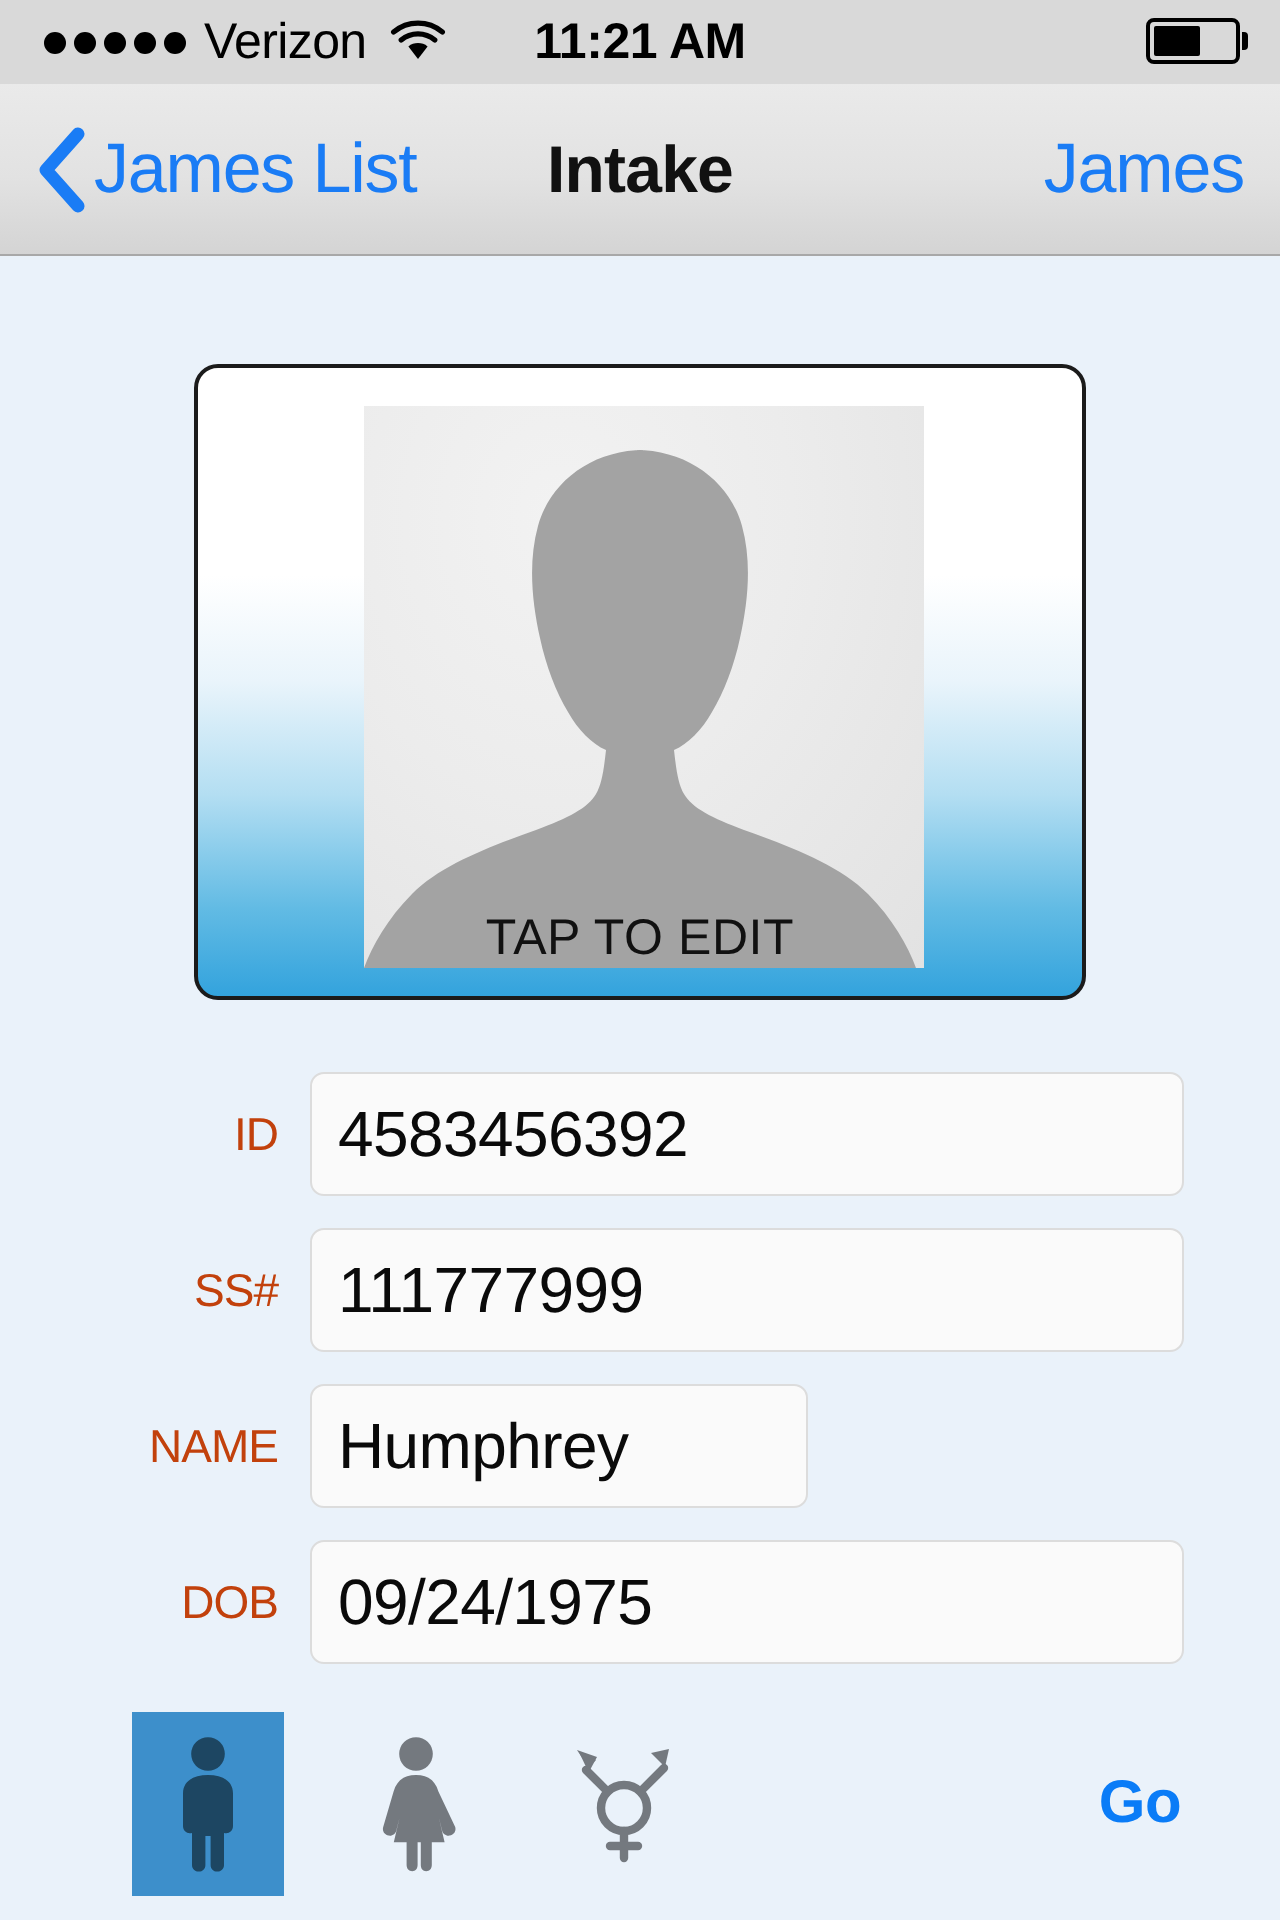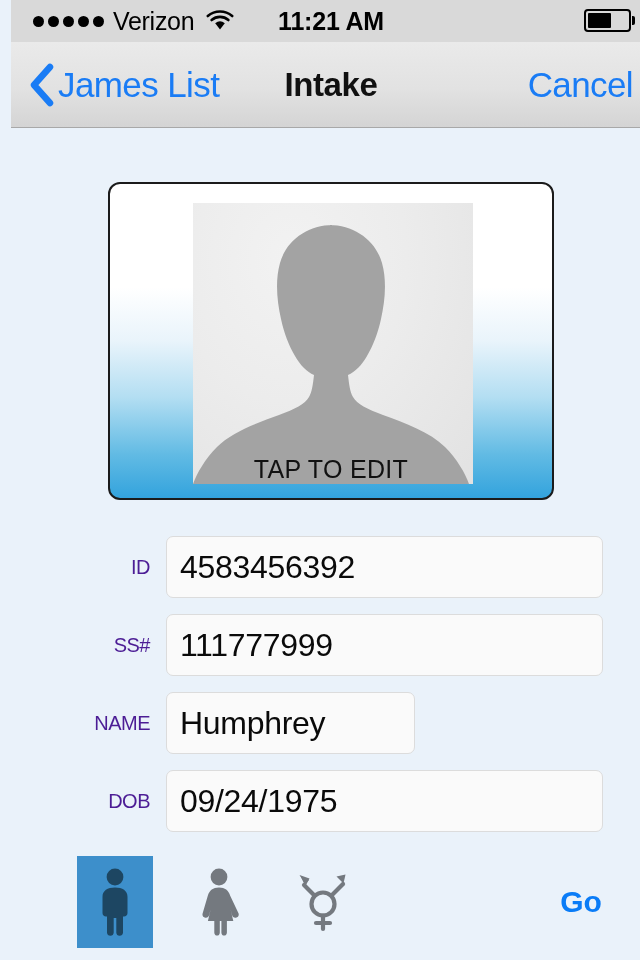--- a/index.html
+++ b/index.html
@@ -12,21 +12,20 @@
     overflow: hidden;
     background: #eaf2fa;
     font-family: "Liberation Sans", sans-serif;
     -webkit-font-smoothing: antialiased;
   }
   #phone {
     position: relative;
     width: 611px;
     height: 960px;
     background: #eaf2fa;
-    margin-left: 11px;
   }
 
   
   #status-bar {
     position: absolute;
     top: 0; left: 0;
     width: 640px;
     height: 42px;
     background: #d9d9d9;
     display: flex;
@@ -197,22 +196,22 @@
     display: flex;
     align-items: center;
     height: 78px;
     padding-left: 20px;
     box-sizing: border-box;
   }
   .field-label {
     width: 135px;
     text-align: right;
     padding-right: 16px;
-    font-size: 20px;
-    color: #4c1d95;
+    font-size: 23px;
+    color: #c2410c;
     box-sizing: border-box;
     letter-spacing: -0.5px;
     white-space: nowrap;
   }
   .text-field {
     height: 62px;
     background: #fafafa;
     border: 1px solid #dcdcdc;
     border-radius: 7px;
     box-sizing: border-box;
@@ -305,21 +304,21 @@
   </div>
 
   <div id="nav-bar">
     <div id="nav-back">
       <svg id="back-chevron-icon" width="26" height="44" viewBox="0 0 26 44">
         <path d="M21 4 L5 22 L21 40" stroke="#1a7cf5" stroke-width="6.5" fill="none" stroke-linecap="round" stroke-linejoin="round"></path>
       </svg>
       <span id="nav-back-label">James List</span>
     </div>
     <div id="nav-title">Intake</div>
-    <div id="nav-cancel">Cancel</div>
+    <div id="nav-cancel">James</div>
   </div>
 
   <div id="photo-card">
     <div id="photo-placeholder">
       <svg id="avatar-svg" width="280" height="281" viewBox="0 0 280 281">
         <path fill="#a3a3a3" d="M140 22
           c-26 0 -47 16 -53 38
           c-5 18 -3 38 1 56
           c3 14 8 27 14 37
           c5 9 12 16 19 19

